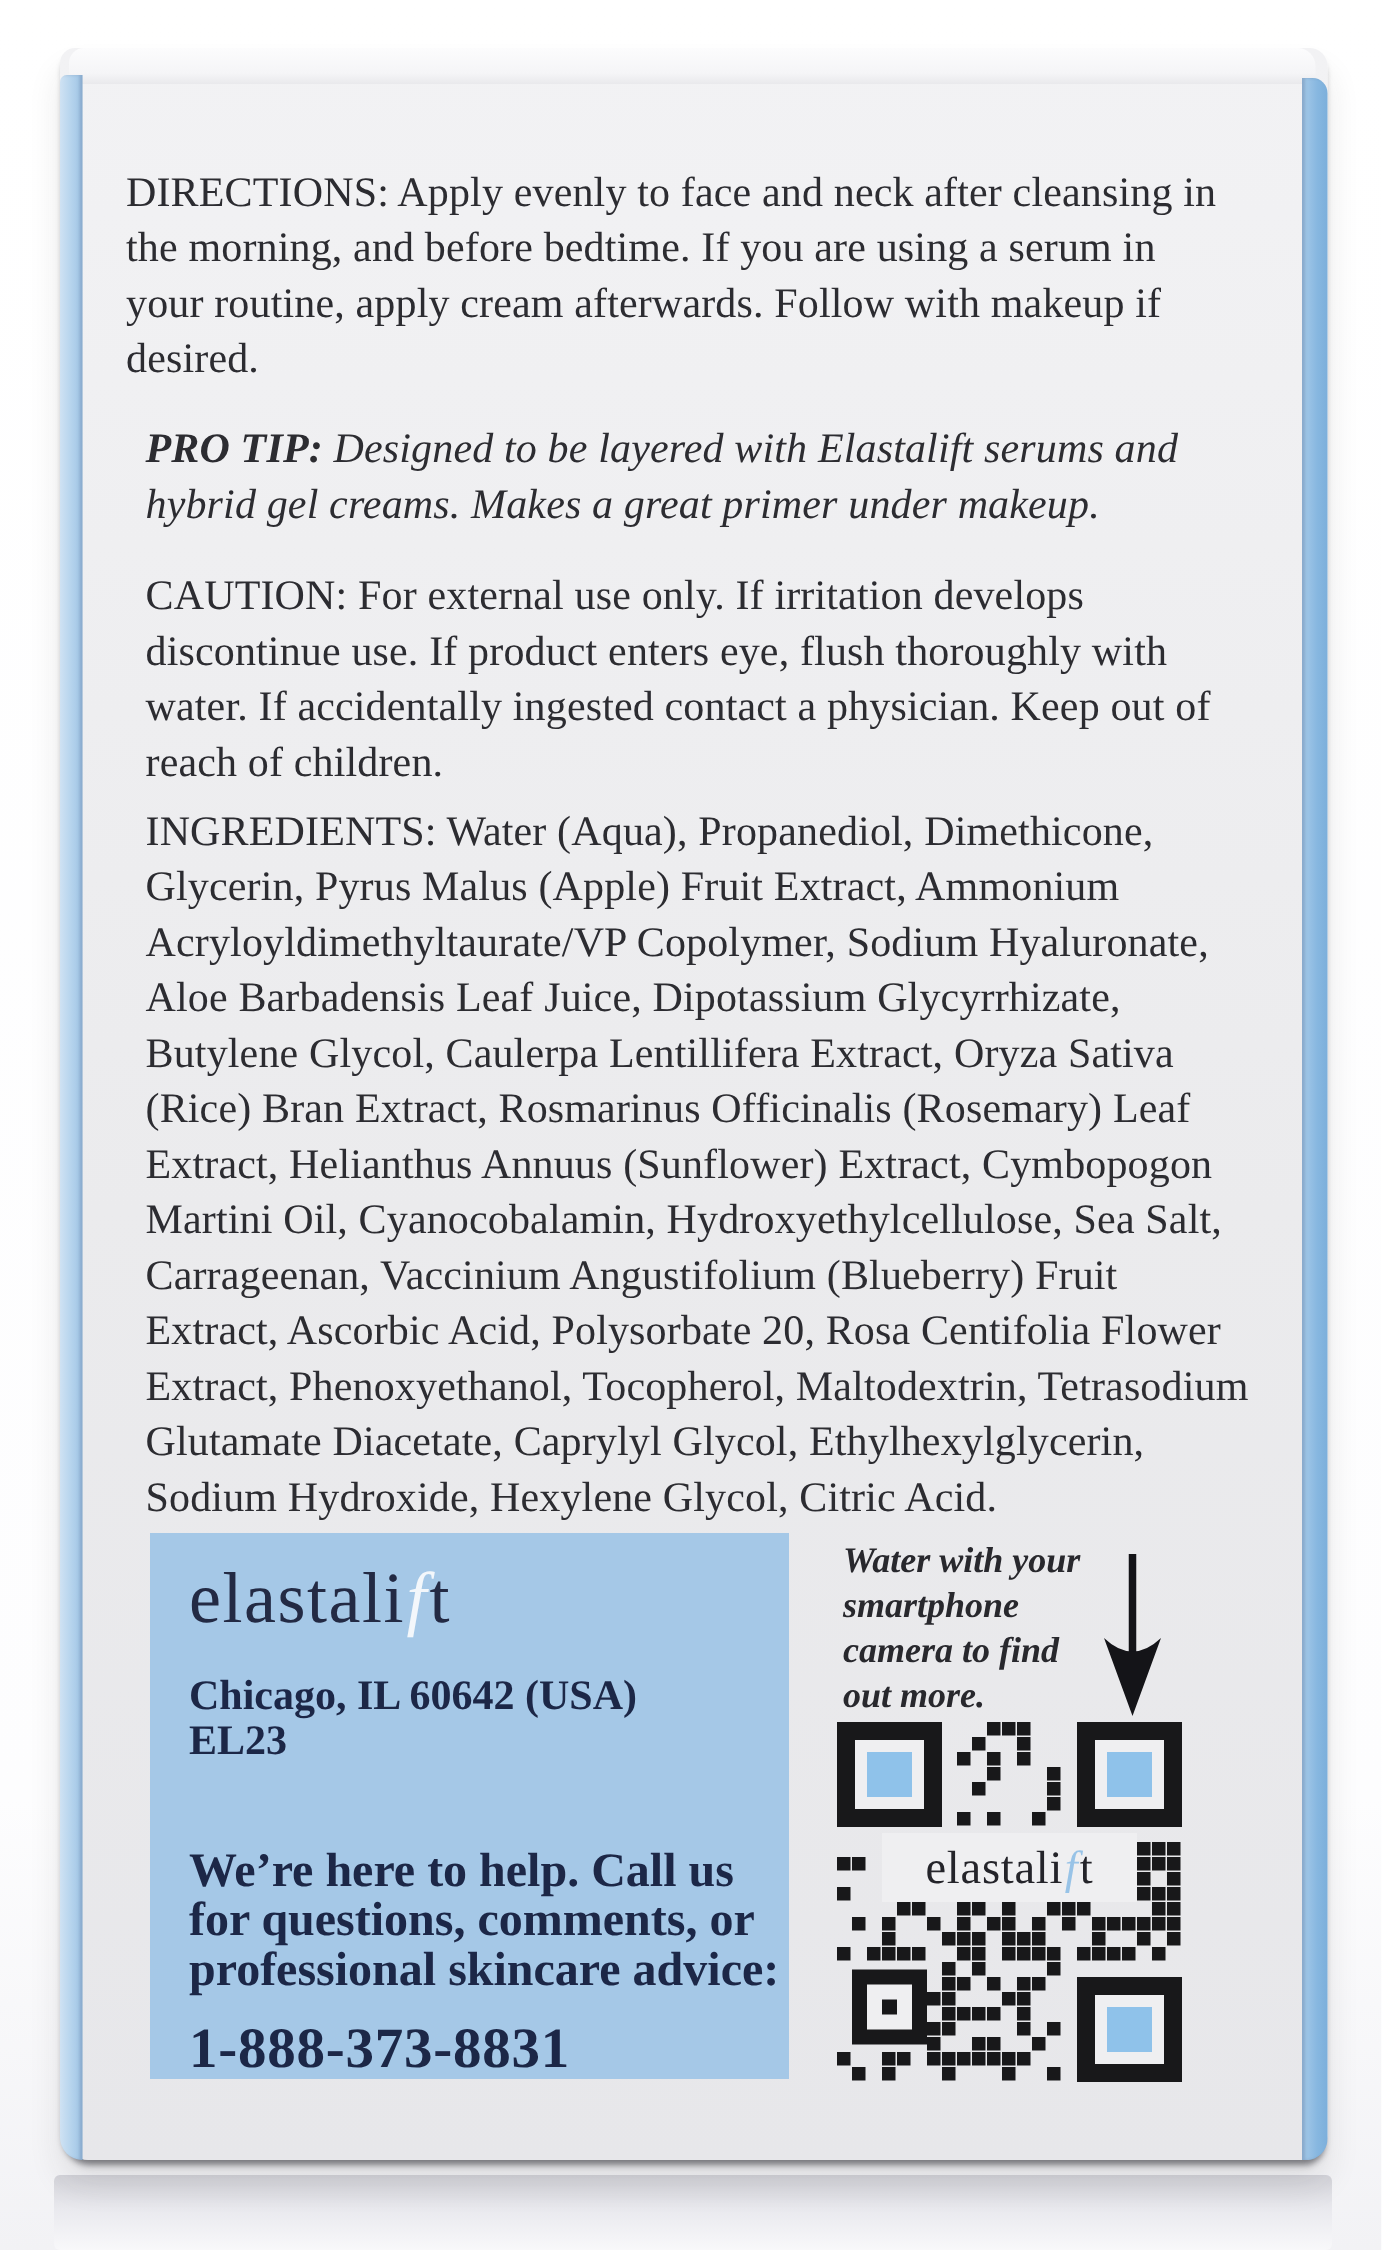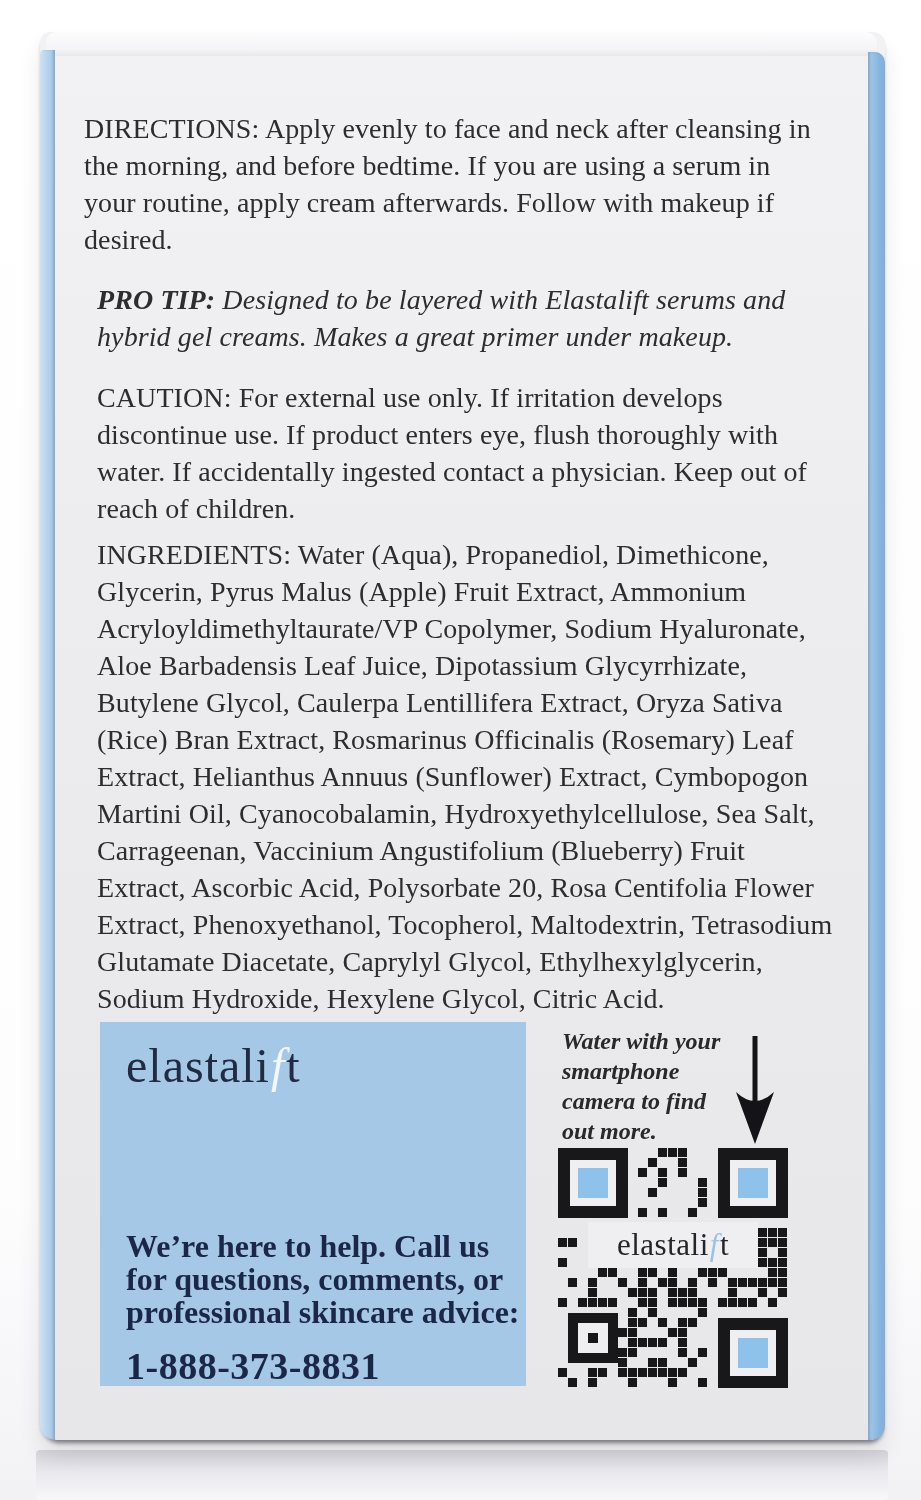--- a/index.html
+++ b/index.html
@@ -40,20 +40,22 @@
 
     <p class="body-text" style="left:57px;top:249px;width:728px;font-style:italic;"><b>PRO TIP:</b> <span>Designed to be layered with Elastalift serums and hybrid gel creams. Makes a great primer under makeup.</span></p>
 
     <p class="body-text" style="left:57px;top:347px;width:728px;">CAUTION: For external use only. If irritation develops discontinue use. If product enters eye, flush thoroughly with water. If accidentally ingested contact a physician. Keep out of reach of children.</p>
 
     <p class="body-text" style="left:57px;top:504px;width:742px;">INGREDIENTS: Water (Aqua), Propanediol, Dimethicone, Glycerin, Pyrus Malus (Apple) Fruit Extract, Ammonium Acryloyldimethyltaurate/VP Copolymer, Sodium Hyaluronate, Aloe Barbadensis Leaf Juice, Dipotassium Glycyrrhizate, Butylene Glycol, Caulerpa Lentillifera Extract, Oryza Sativa (Rice) Bran Extract, Rosmarinus Officinalis (Rosemary) Leaf Extract, Helianthus Annuus (Sunflower) Extract, Cymbopogon Martini Oil, Cyanocobalamin, Hydroxyethylcellulose, Sea Salt, Carrageenan, Vaccinium Angustifolium (Blueberry) Fruit Extract, Ascorbic Acid, Polysorbate 20, Rosa Centifolia Flower Extract, Phenoxyethanol, Tocopherol, Maltodextrin, Tetrasodium Glutamate Diacetate, Caprylyl Glycol, Ethylhexylglycerin, Sodium Hydroxide, Hexylene Glycol, Citric Acid.</p>
 
     <div class="contact-panel">
       <div class="brand"><span>elastali</span><span class="f">f</span><span>t</span></div>
       <div class="addr">
+        <div>Chicago, IL 60642 (USA)</div>
+        <div>EL23</div>
       </div>
       <p class="help">We’re here to help. Call us for questions, comments, or professional skincare advice:</p>
       <p class="phone">1-888-373-8831</p>
     </div>
 
     <p class="scan-caption">Water with your smartphone camera to find out more.</p>
 
     <div class="arrow">
       <svg width="46" height="116" viewBox="0 0 46 116">
         <path d="M23 4 V72" stroke="#141418" stroke-width="5" fill="none"></path>

